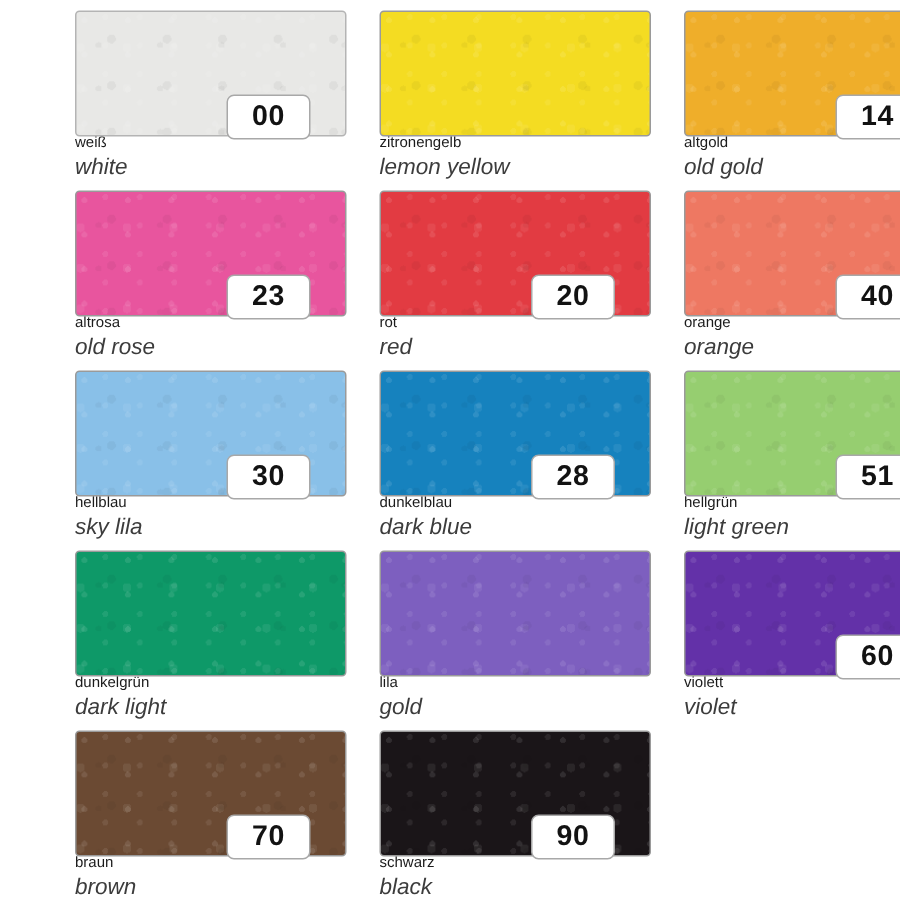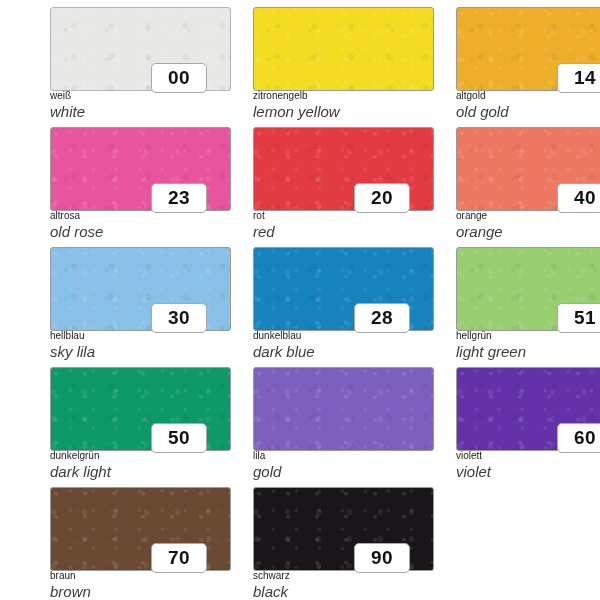--- a/index.html
+++ b/index.html
@@ -168,21 +168,20 @@
           <div class="grain"></div>
         </div>
         <div class="badge">51</div>
         <div class="label-de">hellgrün</div>
         <div class="label-en">light green</div>
       </div>
       <div class="swatch-cell">
         <div class="swatch-chip" style="background-color: rgb(14, 153, 104);">
           <div class="grain"></div>
         </div>
-        <div class="badge">50</div>
         <div class="label-de">dunkelgrün</div>
         <div class="label-en">dark light</div>
       </div>
       <div class="swatch-cell">
         <div class="swatch-chip" style="background-color: rgb(125, 95, 191);">
           <div class="grain"></div>
         </div>
         <div class="label-de">lila</div>
         <div class="label-en">gold</div>
       </div>

